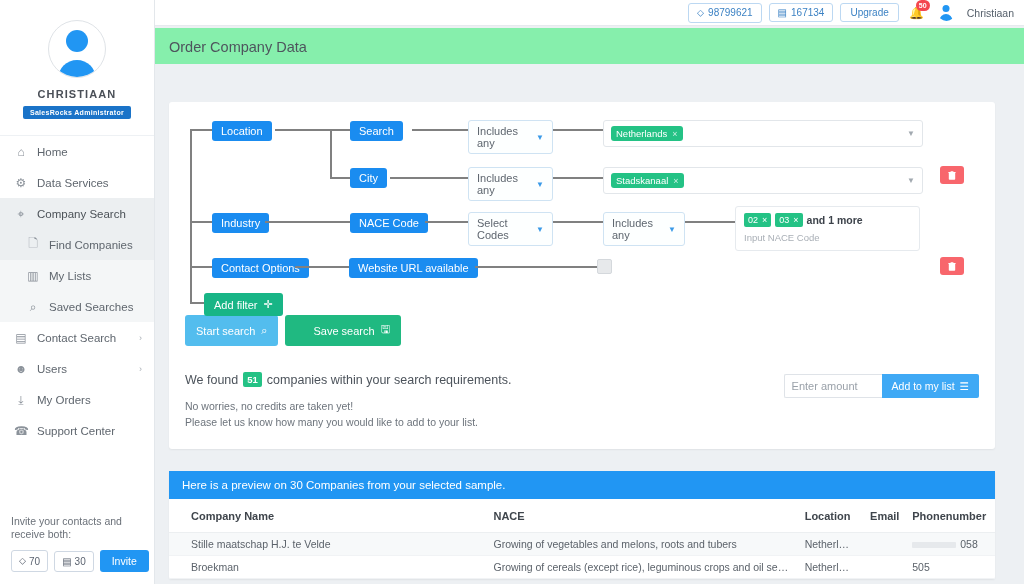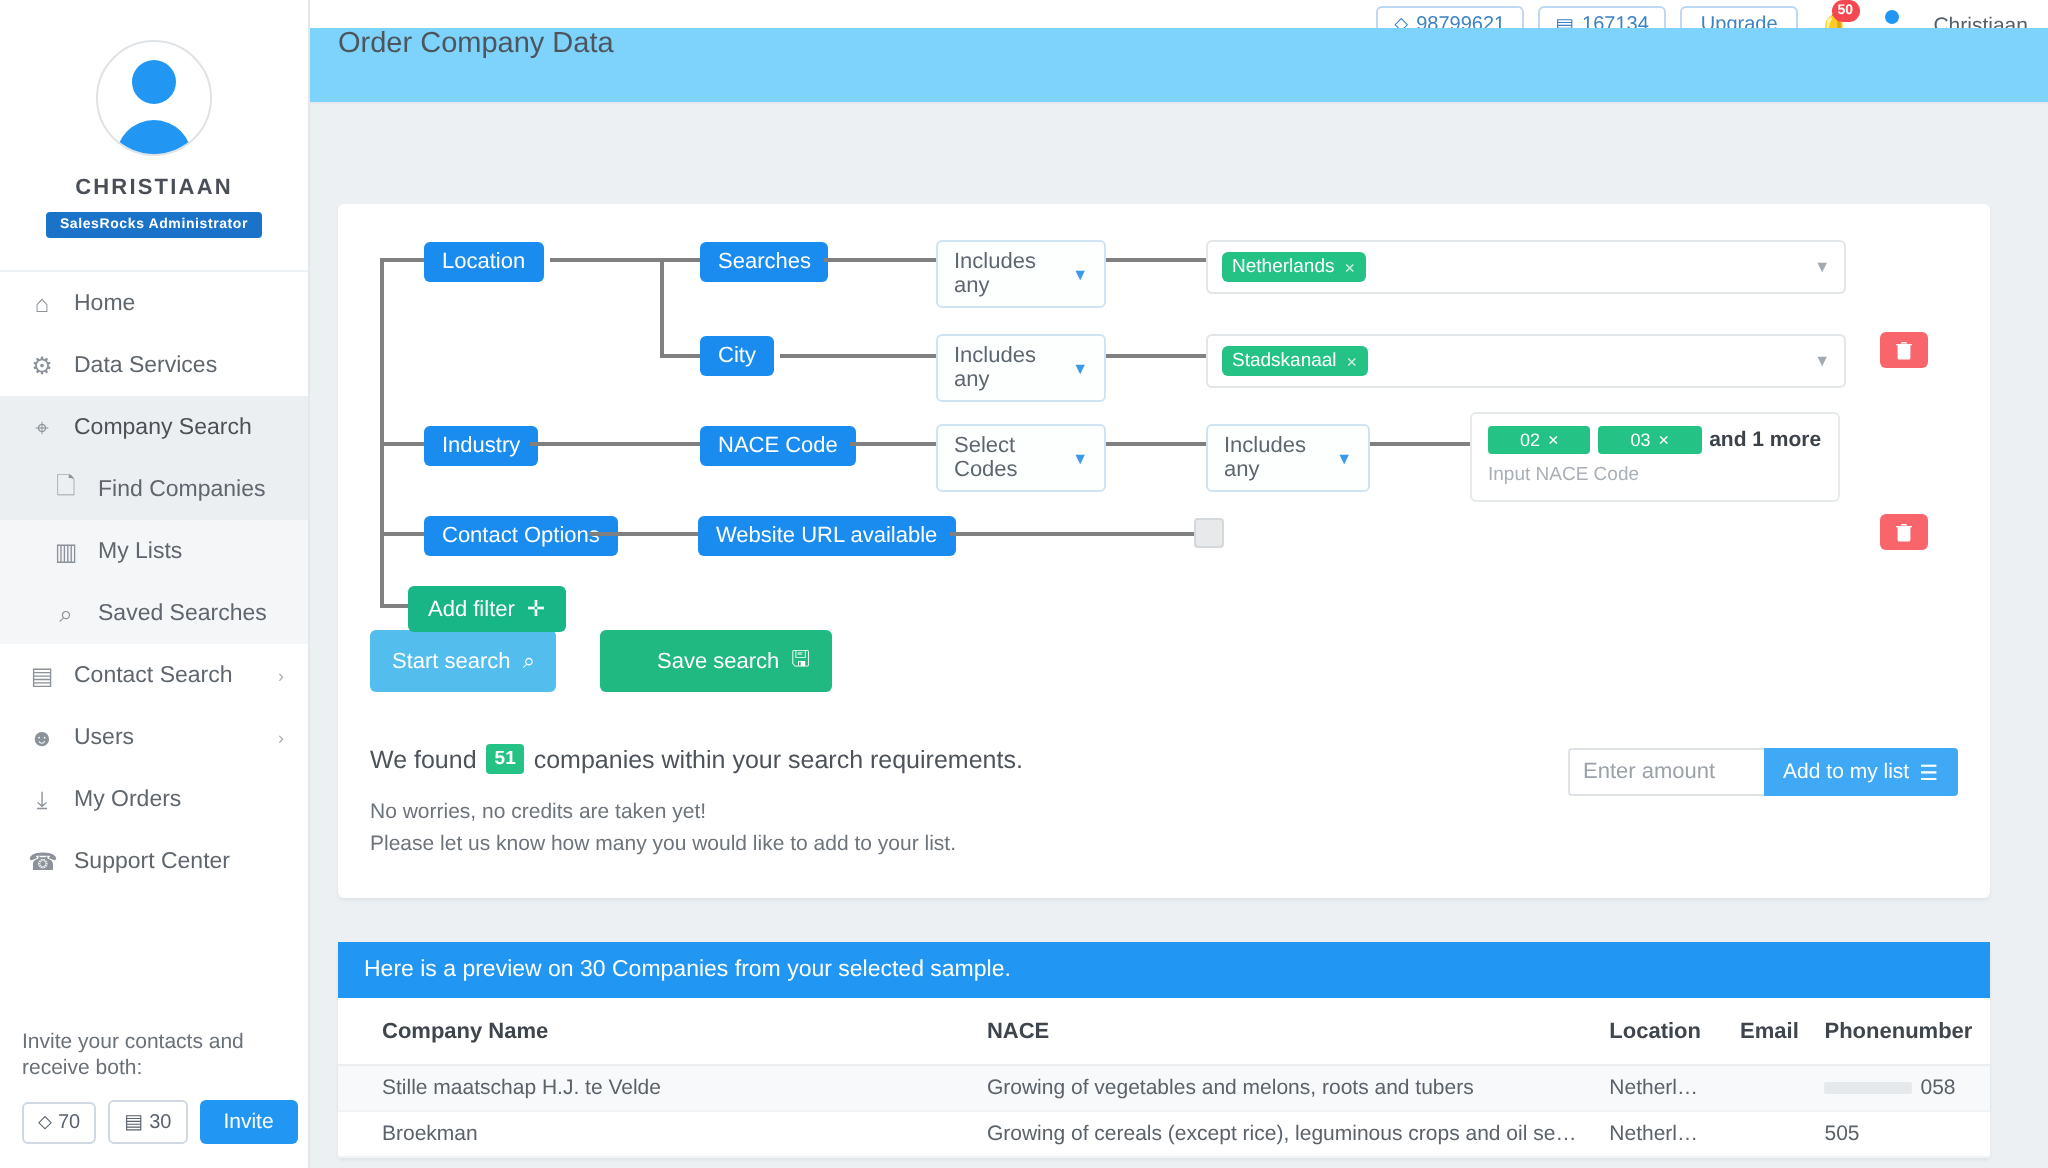--- a/index.html
+++ b/index.html
@@ -95,23 +95,23 @@
     overflow: hidden; margin-left: 6px; background: #fff;
   }
   .avatar-sm .h { position:absolute; left:50%; top:1px; transform:translateX(-50%);
     width:7px; height:7px; border-radius:50%; background:#2196f3; }
   .avatar-sm .b { position:absolute; left:50%; bottom:-3px; transform:translateX(-50%);
     width:13px; height:10px; border-radius:7px 7px 0 0; background:#2196f3; }
   .topuser { font-size: 10.5px; color: #56606b; margin-left: 5px; cursor: pointer; }
 
   
   .page-header {
-    position: absolute; left: 155px; top: 14px; right: 0; height: 38px;
-    background: #7dd3fc; border-bottom: 1px solid #e6eaee;
-    display: flex; align-items: flex-start; padding-left: 14px;
+    position: absolute; left: 155px; top: 28px; right: 0; height: 38px;
+    background: #86efac; border-bottom: 1px solid #e6eaee;
+    display: flex; align-items: center; padding-left: 14px;
   }
   .page-title { font-size: 14.5px; color: #4e555d; }
 
   
   .main {
     position: absolute; left: 155px; top: 64px; right: 0; bottom: 0;
     background: #edf0f3; overflow: hidden;
   }
   .card {
     margin: 38px 29px 0 14px; background: #fff;
@@ -146,21 +146,21 @@
     padding: 5px 7px; cursor: text;
   }
   .multiselect .caret { margin-left: auto; font-size: 8px; color: #a2a9b0; }
   .chip {
     background: #24c285; color: #fff; font-size: 9.5px;
     border-radius: 3px; padding: 2px 5px; display: inline-flex;
     align-items: center; gap: 5px; margin-right: 4px;
   }
   .chip .x { font-size: 9px; opacity: .75; cursor: pointer; }
   .chip-sm { background: #24c285; color: #fff; font-size: 9px;
-    border-radius: 2px; padding: 2px 16px; display: inline-flex;
+    border-radius: 2px; padding: 2px 4px; display: inline-flex;
     align-items: center; gap: 4px; margin-right: 4px; }
 
   .nacebox {
     position: absolute; background: #fff; border: 1px solid #e6eaee;
     border-radius: 3px; padding: 6px 8px 7px 8px;
   }
   .nacebox .andmore { font-size: 10.5px; font-weight: bold; color: #3c424a; }
   .nacebox .ph { font-size: 9.5px; color: #a9afb6; margin-top: 5px; }
 
   .trash {
@@ -176,21 +176,21 @@
     cursor: pointer;
   }
 
   .btn-green {
     position: absolute; background: #18b586; color: #fff; border: none;
     border-radius: 3px; font-size: 11px; padding: 5px 10px; cursor: pointer;
     display: flex; align-items: center; gap: 6px;
     font-family: "Liberation Sans", sans-serif;
   }
 
-  .action-row { display: flex; gap: 22px; margin-top: 4px; }
+  .action-row { display: flex; gap: 7px; margin-top: 4px; }
   .btn-act {
     border: none; border-radius: 3px; color: #fff; font-size: 11px;
     padding: 6px 11px; cursor: pointer; display: flex; align-items: center; gap: 6px;
     font-family: "Liberation Sans", sans-serif;
   }
   .btn-start { background: #53bdee; }
   .btn-save { background: #20b981; padding-left: 28px; }
   .btn-reset { background: #f5a623; }
 
   
@@ -361,21 +361,21 @@
         <div class="branch-h" style="left:5px; top:105px; width:22px;"></div>
         <div class="branch-h" style="left:5px; top:150px; width:22px;"></div>
         <div class="branch-h" style="left:5px; top:186px; width:14px;"></div>
 
         <div class="bluebox" style="left:27px; top:5px;">Location</div>
         <div class="branch-h" style="left:90px; top:13px; width:55px;"></div>
         <div class="branch-v" style="left:145px; top:13px; height:50px;"></div>
         <div class="branch-h" style="left:145px; top:61px; width:20px;"></div>
         <div class="branch-h" style="left:145px; top:13px; width:20px;"></div>
 
-        <div class="bluebox" style="left:165px; top:5px;">Searches</div>
+        <div class="bluebox" style="left:165px; top:5px;">Search</div>
         <div class="branch-h" style="left:227px; top:13px; width:70px;"></div>
         <div class="sel" style="left:283px; top:4px; width:85px;">
           <span>Includes any</span>
           <span class="caret">▼</span>
         </div>
         <div class="branch-h" style="left:368px; top:13px; width:52px;"></div>
         <div class="multiselect" style="left:418px; top:4px; width:320px;">
           <span class="chip">
             <span>Netherlands</span>
             <span class="x">×</span>

